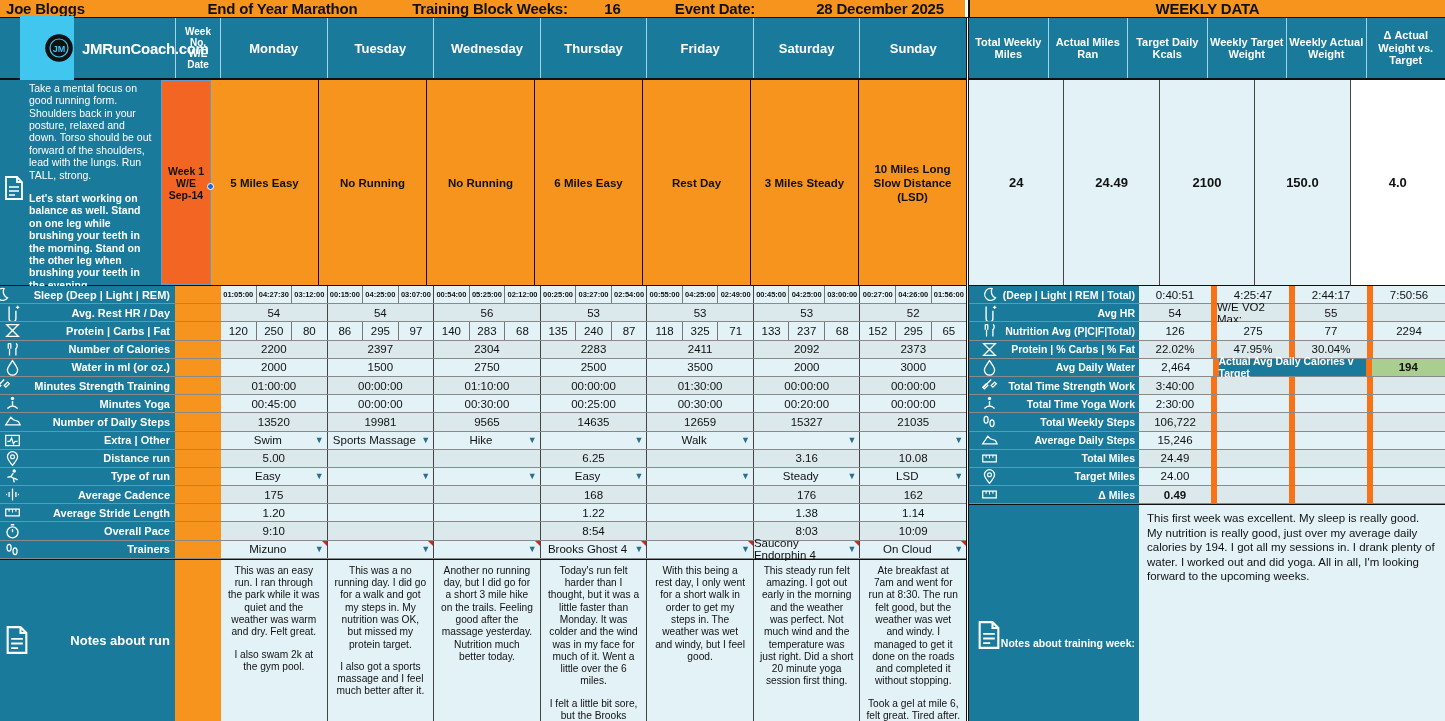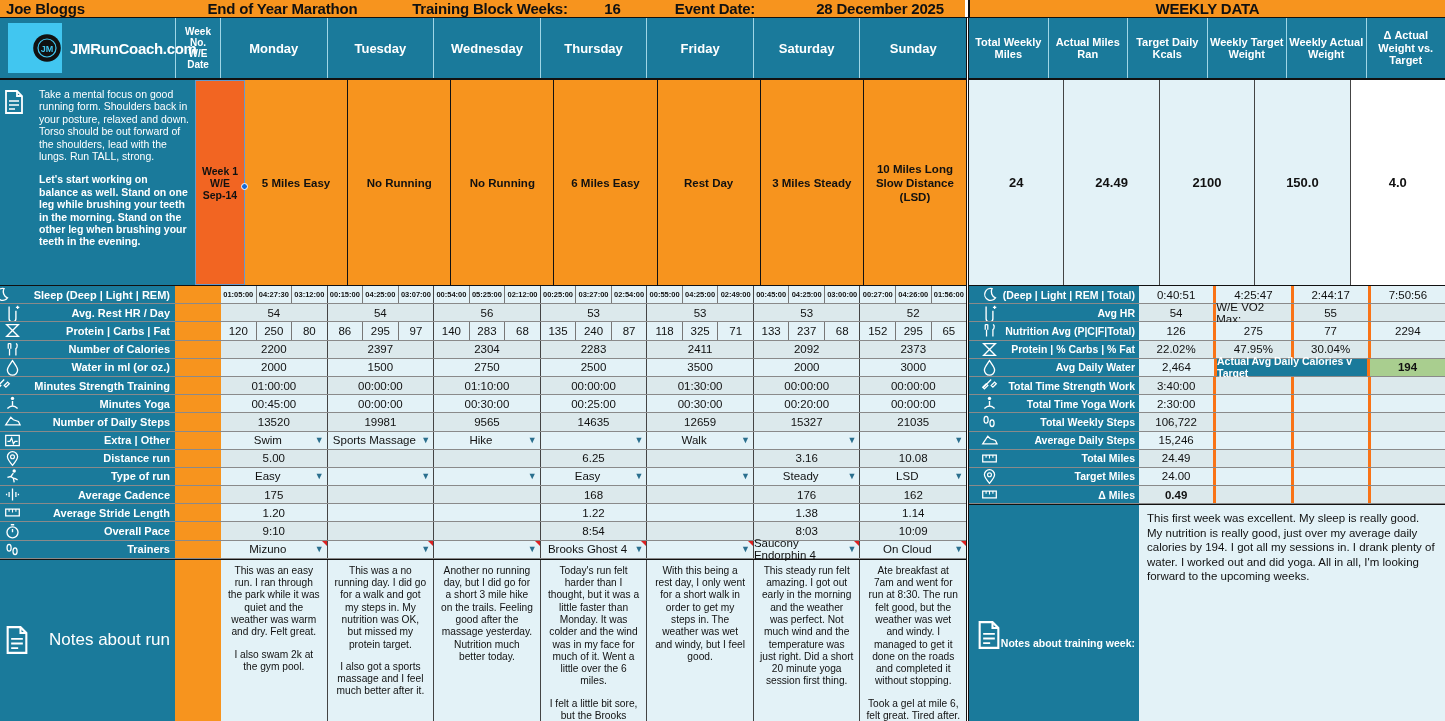--- a/index.html
+++ b/index.html
@@ -45,38 +45,38 @@
   .leftblock{ width:966px; display:flex; flex-direction:column; }
   .vsplit{ width:3px; background:#ffffff; border-left:1px solid #111;
            border-right:1px solid #111;}
   .rightblock{ flex:1; display:flex; flex-direction:column; }
 
   
   .dayhead{ display:flex; height:62px; background:var(--teal);
             border-bottom:2px solid #111; }
   .logo-cell{ width:175px; display:flex; align-items:center;
               background:var(--teal); }
-  .logo-badge{ width:54px; height:50px; background:#41C6F0;
+  .logo-badge{ width:54px; height:64px; background:#41C6F0;
                display:flex; align-items:center; justify-content:center;
-               flex:0 0 54px; margin-left:8px;padding-left:24px;}
+               flex:0 0 54px; margin-left:20px;padding-left:24px;}
   .logo-txt{ color:#fff; font-weight:bold; font-size:15px; padding-left:8px;
              letter-spacing:-.3px;}
   .wk-col{ width:46px; border-left:1px solid #9fd6e6; border-right:1px solid #9fd6e6;
            color:#fff; font-weight:bold; font-size:10px; line-height:11px;
            display:flex; flex-direction:column; align-items:center;
            justify-content:center; text-align:center;}
   .day-col{ flex:1; border-right:1px solid #9fd6e6; color:#fff;
             font-weight:bold; font-size:13px; display:flex;
             align-items:center; justify-content:center;}
   .day-col:last-child{ border-right:none; }
 
   
   .planrow{ display:flex; height:206px; border-bottom:1px solid #111;}
-  .coachnote{ width:195px; background:var(--teal); display:flex;
-              padding:8px 6px 0 4px; gap:15px; }
+  .coachnote{ width:161px; background:var(--teal); display:flex;
+              padding:8px 6px 0 4px; gap:5px;align-items:center; }
   .coachnote .doc{ flex:0 0 20px; padding-top:2px;}
   .coachnote p{ color:#fff; font-size:10.5px; line-height:12.4px;
                 font-weight:500; }
   .coachnote p + p{ margin-top:11px;font-weight:bold; }
   .weekcell{ width:50px; background:var(--orange-dk);
              border:1px solid #6699cc; position:relative;
              display:flex; flex-direction:column; align-items:center;
              justify-content:center; font-size:10.5px; font-weight:bold;
              color:#111; line-height:12px; text-align:center;}
   .weekcell .handle{ position:absolute; right:-4px; top:50%;
@@ -112,21 +112,21 @@
   .sel .chev{ position:absolute; right:3px; top:50%;
               transform:translateY(-50%); color:#2a6f8e; font-size:9px;}
   .sel.flag::after{ content:""; position:absolute; right:0; top:0;
               border-top:5px solid #d22; border-left:5px solid transparent;}
 
   
   .notesrow{ display:flex; flex:1; min-height:0; border-top:1px solid #111;}
   .noteslabel{ width:175px; background:var(--teal); display:flex;
                align-items:center; padding:0 5px; gap:6px; }
   .noteslabel .doc{ flex:0 0 24px;}
-  .noteslabel span{ color:#fff; font-weight:normal; font-size:17px;
+  .noteslabel span{ color:#fff; font-weight:bold; font-size:13px;
                     margin-left:auto;}
   .notespacer{ width:46px; background:var(--orange); }
   .notecell{ flex:1; background:var(--cell); border-right:1px solid #444;
              padding:5px 6px; font-size:10.2px; line-height:12.3px;
              color:#111; text-align:center; overflow:hidden;}
   .notecell:last-child{ border-right:none;}
   .notecell p + p{ margin-top:10px;}
 
   
   .wkhead{ display:flex; height:62px; background:var(--teal);
@@ -142,21 +142,21 @@
                font-size:13px; font-weight:bold; color:#111;}
   .wkvals .vc.white{ background:#fff;}
   .wkvals .vc:last-child{ border-right:none;}
   .wkrow{ display:flex; height:18.2px; border-bottom:1px solid #8a8a8a;}
   .wkicon{ width:40px; background:var(--teal); display:flex;
            align-items:center; justify-content:center;}
   .wklbl{ width:130px; background:var(--teal); color:#fff;
           font-weight:bold; font-size:10.5px; display:flex;
           align-items:center; justify-content:flex-end; padding-right:4px;
           white-space:nowrap; }
-  .wkc{ flex:1; border-right:3px solid #f97316; background:var(--cell);
+  .wkc{ flex:1; border-right:6px solid #f97316; background:var(--cell);
         display:flex; align-items:center; justify-content:center;
         font-size:11.5px; color:#111;}
   .wkrow.alt .wkc{ background:var(--cell-alt);}
   .wkc:last-child{ border-right:none;}
   .wkc.green{ background:var(--green); font-weight:bold;}
   .wkc.tealbar{ background:var(--teal); color:#fff; font-weight:bold;
                 font-size:10.5px; }
   .wknotes{ display:flex; flex:1; min-height:0; border-top:1px solid #111;}
   .wknotes .ic{ width:40px; background:var(--teal); display:flex;
                 align-items:flex-end; justify-content:center; padding-bottom:72px;}

